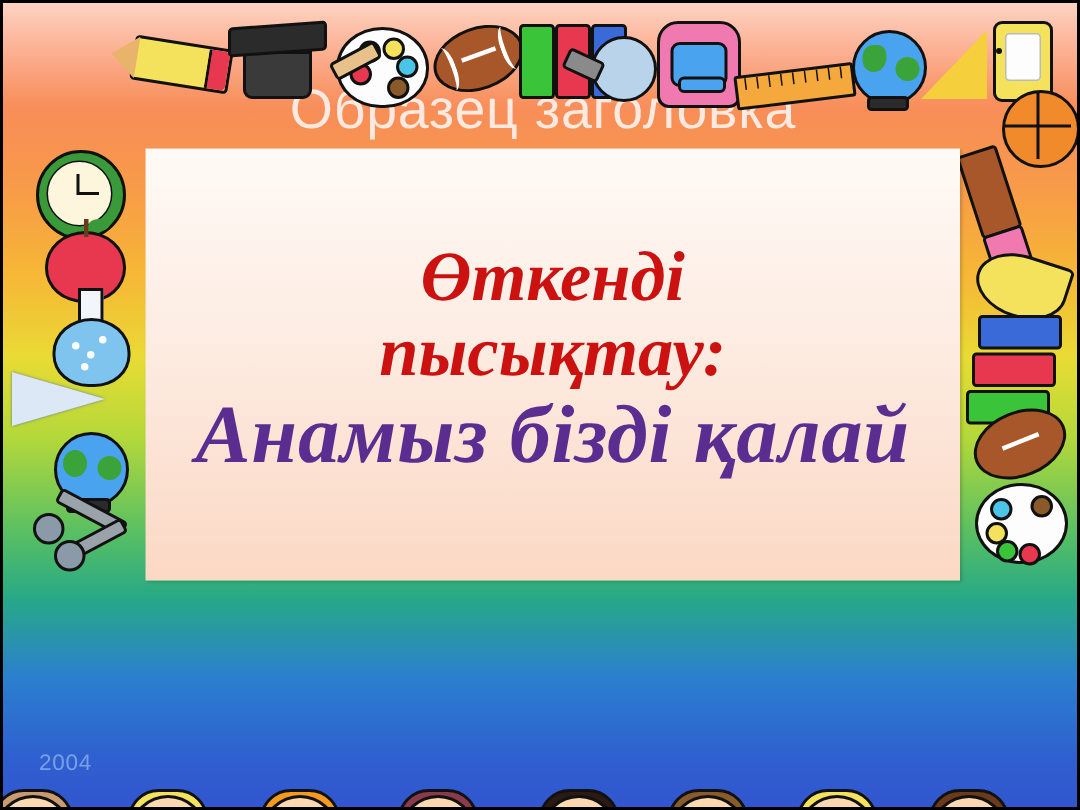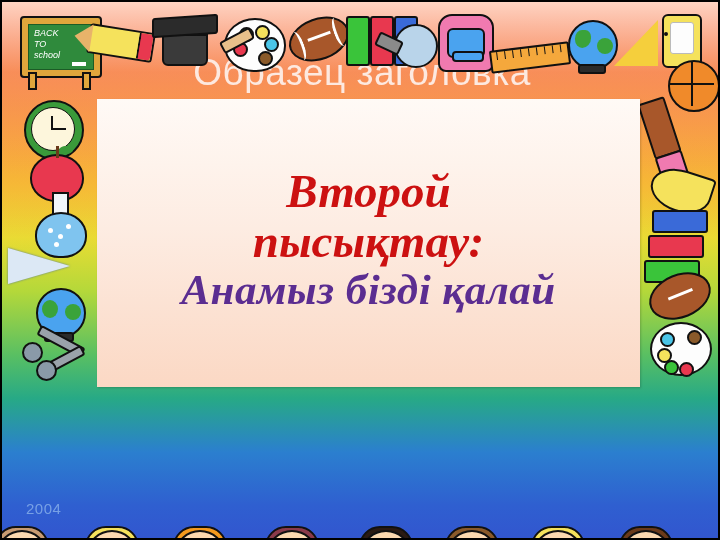--- a/index.html
+++ b/index.html
@@ -91,21 +91,21 @@
     font-size:47px;
     color:#cc1111;
     margin-bottom:2px;
   }
   .l-purple{
     font-family:"Liberation Serif","DejaVu Serif",serif;
     font-weight:bold;font-style:italic;
     font-size:45px;
     color:#5b2d91;
   }
-  .l-purple.wide{font-size:43px;letter-spacing:.5px;}
+  .l-purple.wide{font-size:55px;letter-spacing:.5px;}
 
   
   #watermark{
     position:absolute;left:24px;top:498px;
     font-family:"Liberation Sans", sans-serif;
     font-size:15px;
     color:#7fa8e8;
     opacity:.9;
     letter-spacing:.5px;
   }
@@ -134,29 +134,20 @@
 <body>
 
 <div id="slide">
 
   <div id="warm-wash"></div>
 
   <div class="ph-title">Образец заголовка</div>
   <div class="ph-sub">Образец текста</div>
   <div class="ph-sub2">— Второй уровень</div>
 
-  <div class="clip" style="left:18px;top:14px;">
-    <div class="obj" style="width:78px;height:58px;background:#e0a63c;border-radius:4px;position:relative;">
-      <div style="position:absolute;left:6px;top:6px;right:6px;bottom:6px;background:#2f8a3c;border:1px solid #1b5c26;"></div>
-      <div style="position:absolute;left:12px;top:10px;color:#fff;font-size:9px;font-family:'Liberation Sans',sans-serif;line-height:11px;font-style:italic;">BACK<br>TO<br>school</div>
-      <div style="position:absolute;left:50px;bottom:10px;width:14px;height:4px;background:#fff;"></div>
-    </div>
-    <div class="obj" style="position:absolute;left:8px;top:56px;width:5px;height:14px;background:#e0a63c;"></div>
-    <div class="obj" style="position:absolute;left:62px;top:56px;width:5px;height:14px;background:#e0a63c;"></div>
-  </div>
 
   <div class="clip" style="left:86px;top:26px;transform:rotate(9deg);">
     <div class="obj" style="width:62px;height:26px;background:#f5e25c;border-radius:3px;position:relative;">
       <div style="position:absolute;left:-16px;top:-1px;width:0;height:0;border-top:14px solid transparent;border-bottom:14px solid transparent;border-right:17px solid #e8b36a;"></div>
       <div style="position:absolute;right:0;top:0;width:12px;height:26px;background:#e8384f;border-left:2px solid #111;border-radius:0 3px 3px 0;"></div>
     </div>
   </div>
 
   <div class="clip" style="left:150px;top:14px;">
     <div class="obj" style="width:62px;height:16px;background:#2b2b2b;transform:skewY(-4deg);border-radius:3px;"></div>
@@ -290,21 +281,21 @@
       <div class="ball" style="position:absolute;width:11px;height:11px;background:#4ac5e8;left:8px;top:8px;"></div>
       <div class="ball" style="position:absolute;width:11px;height:11px;background:#8a5a2a;right:8px;top:6px;"></div>
       <div class="ball" style="position:absolute;width:11px;height:11px;background:#f5e25c;left:5px;top:24px;"></div>
       <div class="ball" style="position:absolute;width:11px;height:11px;background:#3ac43a;left:12px;top:36px;"></div>
       <div class="ball" style="position:absolute;width:11px;height:11px;background:#e8384f;left:27px;top:38px;"></div>
     </div>
   </div>
   <div class="clip ball" style="left:662px;top:30px;width:0;height:0;"></div>
 
   <div id="content-card">
-    <div class="line l-red">Второй</div>
+    <div class="line l-red">Өткенді</div>
     <div class="line l-red">пысықтау:</div>
     <div class="line l-purple wide">Анамыз бізді қалай</div>
   </div>
 
   <div id="kids-strip">
 
     <div class="kid" style="left:20px;">
       <div class="hair" style="background:#c89b72;"></div>
       <div class="head"></div>
 

